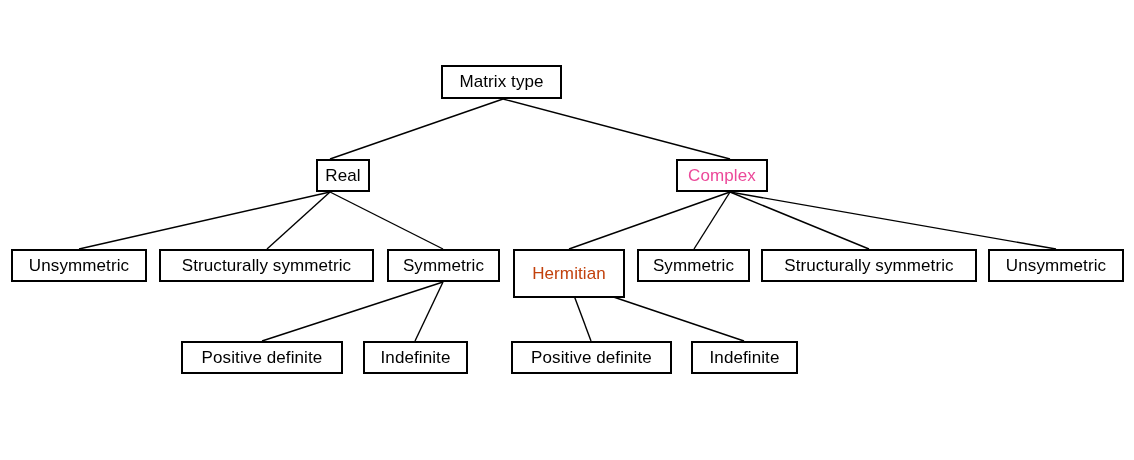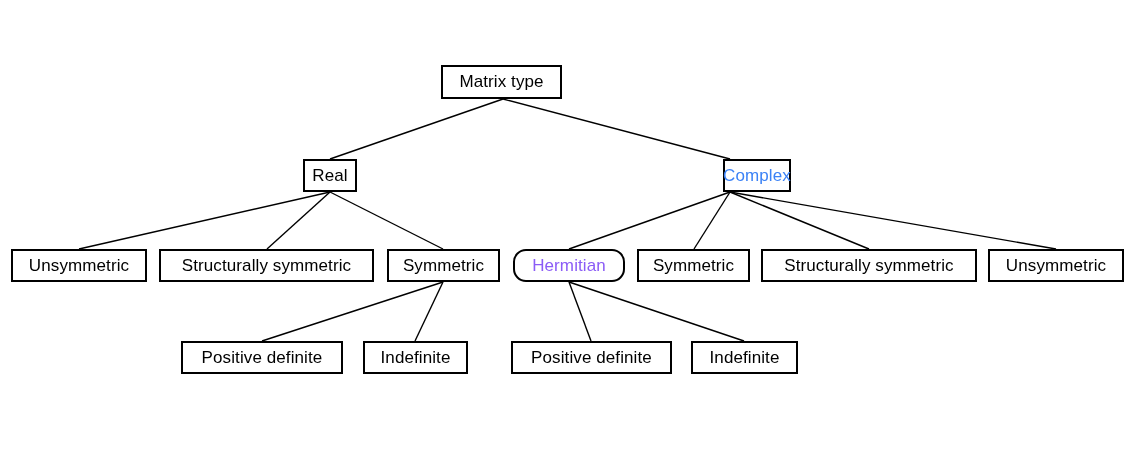--- a/index.html
+++ b/index.html
@@ -67,36 +67,36 @@
       <line x1="730" y1="192" x2="1056" y2="249" stroke="#000000" stroke-width="1.4"></line>
       <line x1="443" y1="282" x2="262" y2="341" stroke="#000000" stroke-width="1.4"></line>
       <line x1="443" y1="282" x2="415" y2="341" stroke="#000000" stroke-width="1.4"></line>
       <line x1="569" y1="282" x2="591" y2="341" stroke="#000000" stroke-width="1.4"></line>
       <line x1="569" y1="282" x2="744" y2="341" stroke="#000000" stroke-width="1.4"></line>
     </svg>
   <div id="node-layer">
       <div class="node-box" style="left: 441px; top: 65px; width: 121px; height: 34px; background: rgb(255, 255, 255); border-color: rgb(0, 0, 0); color: rgb(0, 0, 0);">
         <span class="node-label">Matrix type</span>
       </div>
-      <div class="node-box" style="left: 303px; top: 159px; width: 54px; height: 33px; background: rgb(255, 255, 255); border-color: rgb(0, 0, 0); color: rgb(0, 0, 0);">
+      <div class="node-box" style="left: 316px; top: 159px; width: 54px; height: 33px; background: rgb(255, 255, 255); border-color: rgb(0, 0, 0); color: rgb(0, 0, 0);">
         <span class="node-label">Real</span>
       </div>
-      <div class="node-box" style="left: 723px; top: 159px; width: 68px; height: 33px; background: rgb(255, 255, 255); border-color: rgb(0, 0, 0); color: #3b82f6;">
+      <div class="node-box" style="left: 676px; top: 159px; width: 92px; height: 33px; background: rgb(255, 255, 255); border-color: rgb(0, 0, 0); color: #ec4899;">
         <span class="node-label">Complex</span>
       </div>
       <div class="node-box" style="left: 11px; top: 249px; width: 136px; height: 33px; background: rgb(255, 255, 255); border-color: rgb(0, 0, 0); color: rgb(0, 0, 0);">
         <span class="node-label">Unsymmetric</span>
       </div>
       <div class="node-box" style="left: 159px; top: 249px; width: 215px; height: 33px; background: rgb(255, 255, 255); border-color: rgb(0, 0, 0); color: rgb(0, 0, 0);">
         <span class="node-label">Structurally symmetric</span>
       </div>
       <div class="node-box" style="left: 387px; top: 249px; width: 113px; height: 33px; background: rgb(255, 255, 255); border-color: rgb(0, 0, 0); color: rgb(0, 0, 0);">
         <span class="node-label">Symmetric</span>
       </div>
-      <div class="node-box" style="left: 513px; top: 249px; width: 112px; height: 33px; background: rgb(255, 255, 255); border-color: rgb(0, 0, 0); color: #8b5cf6; border-radius: 13px;">
+      <div class="node-box" style="left: 513px; top: 249px; width: 112px; height: 49px; background: rgb(255, 255, 255); border-color: rgb(0, 0, 0); color: #c2410c;">
         <span class="node-label">Hermitian</span>
       </div>
       <div class="node-box" style="left: 637px; top: 249px; width: 113px; height: 33px; background: rgb(255, 255, 255); border-color: rgb(0, 0, 0); color: rgb(0, 0, 0);">
         <span class="node-label">Symmetric</span>
       </div>
       <div class="node-box" style="left: 761px; top: 249px; width: 216px; height: 33px; background: rgb(255, 255, 255); border-color: rgb(0, 0, 0); color: rgb(0, 0, 0);">
         <span class="node-label">Structurally symmetric</span>
       </div>
       <div class="node-box" style="left: 988px; top: 249px; width: 136px; height: 33px; background: rgb(255, 255, 255); border-color: rgb(0, 0, 0); color: rgb(0, 0, 0);">
         <span class="node-label">Unsymmetric</span>

